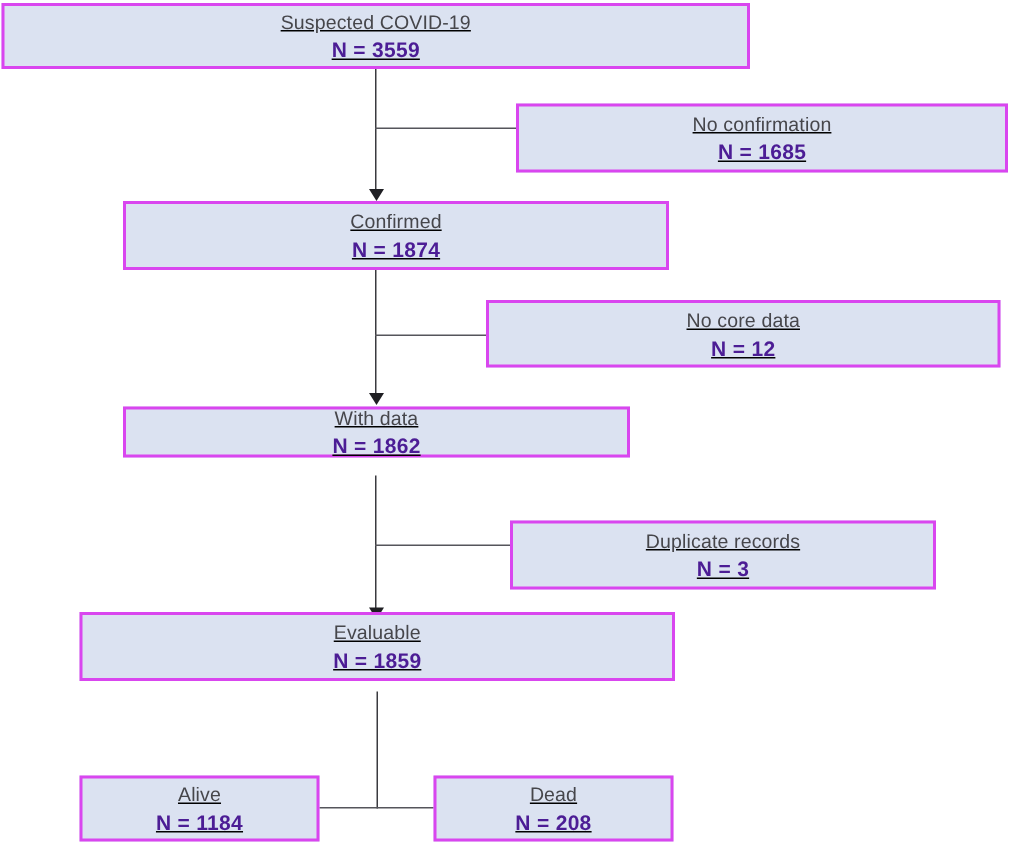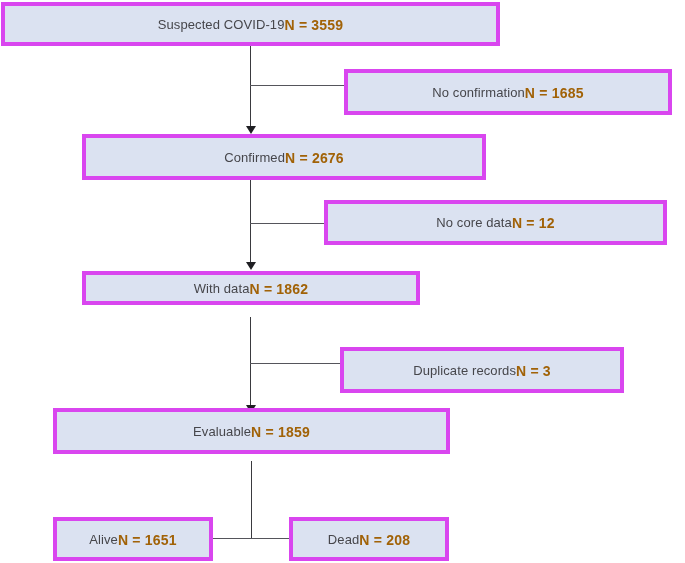--- a/index.html
+++ b/index.html
@@ -14,39 +14,40 @@
     position: relative;
     width: 685px;
     height: 563px;
     background: #ffffff;
     overflow: hidden;
   }
   .node {
     position: absolute;
     box-sizing: border-box;
     background: #dbe2f1;
-    border: 4px solid #d946ef;
+    border: 2px solid #d946ef;
     display: flex;
-    flex-direction: row;
+    flex-direction: column;
     align-items: center;
     justify-content: center;
     z-index: 3;
+    text-decoration: underline;
   }
   .node .title {
     font-size: 13px;
     font-weight: 400;
     color: #46464b;
     line-height: 17px;
     letter-spacing: 0.1px;
     white-space: nowrap;
   }
   .node .count {
     font-size: 14px;
     font-weight: 700;
-    color: #a16207;
+    color: #4c1d95;
     line-height: 18px;
     letter-spacing: 0.2px;
     white-space: nowrap;
     margin-top: 1px;
   }
 
   
   .vline {
     position: absolute;
     width: 0;
@@ -95,23 +96,23 @@
   <div class="node" style="left:1px; top:2px; width:499px; height:44px;">
     <span class="title">Suspected COVID-19</span>
     <span class="count">N = 3559</span>
   </div>
 
   <div class="node" style="left:344px; top:69px; width:328px; height:46px;">
     <span class="title">No confirmation</span>
     <span class="count">N = 1685</span>
   </div>
 
-  <div class="node" style="left:82px; top:134px; width:404px; height:46px;">
+  <div class="node" style="left:82px; top:134px; width:364px; height:46px;">
     <span class="title">Confirmed</span>
-    <span class="count">N = 2676</span>
+    <span class="count">N = 1874</span>
   </div>
 
   <div class="node" style="left:324px; top:200px; width:343px; height:45px;">
     <span class="title">No core data</span>
     <span class="count">N = 12</span>
   </div>
 
   <div class="node" style="left:82px; top:271px; width:338px; height:34px;">
     <span class="title">With data</span>
     <span class="count">N = 1862</span>
@@ -122,21 +123,21 @@
     <span class="count">N = 3</span>
   </div>
 
   <div class="node" style="left:53px; top:408px; width:397px; height:46px;">
     <span class="title">Evaluable</span>
     <span class="count">N = 1859</span>
   </div>
 
   <div class="node" style="left:53px; top:517px; width:160px; height:44px;">
     <span class="title">Alive</span>
-    <span class="count">N = 1651</span>
+    <span class="count">N = 1184</span>
   </div>
 
   <div class="node" style="left:289px; top:517px; width:160px; height:44px;">
     <span class="title">Dead</span>
     <span class="count">N = 208</span>
   </div>
 
 </div>
 
 </body></html>

